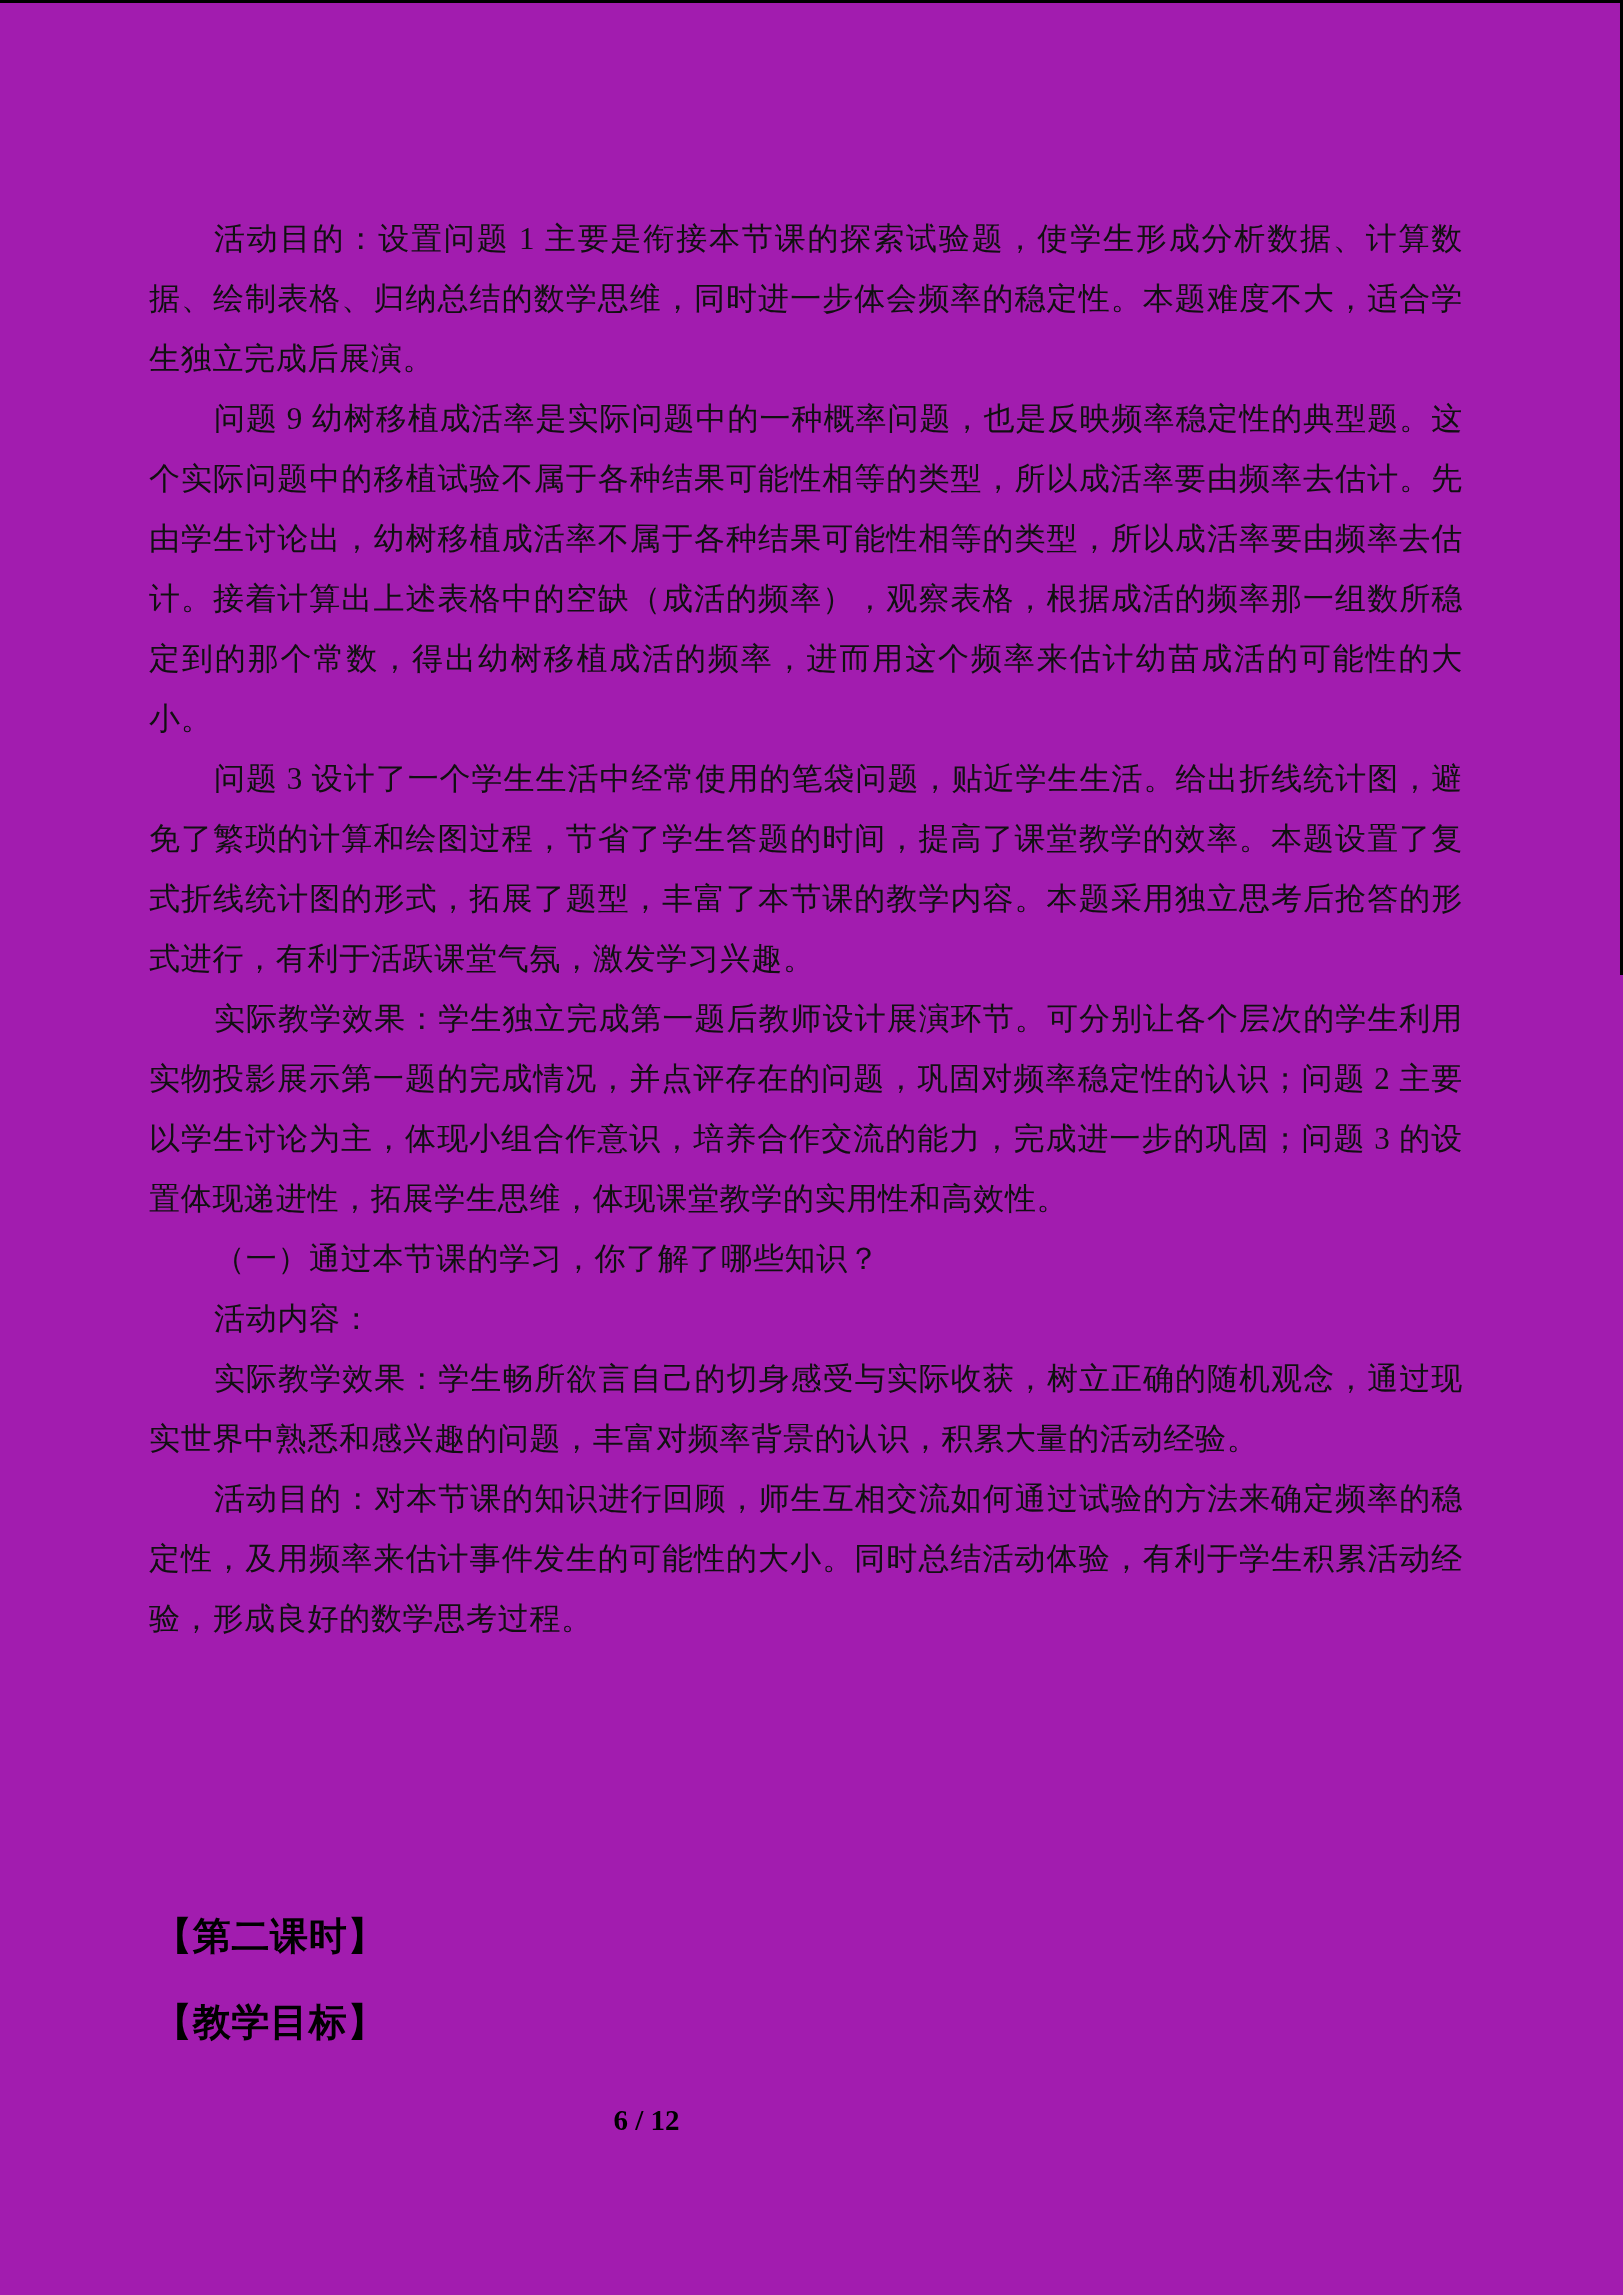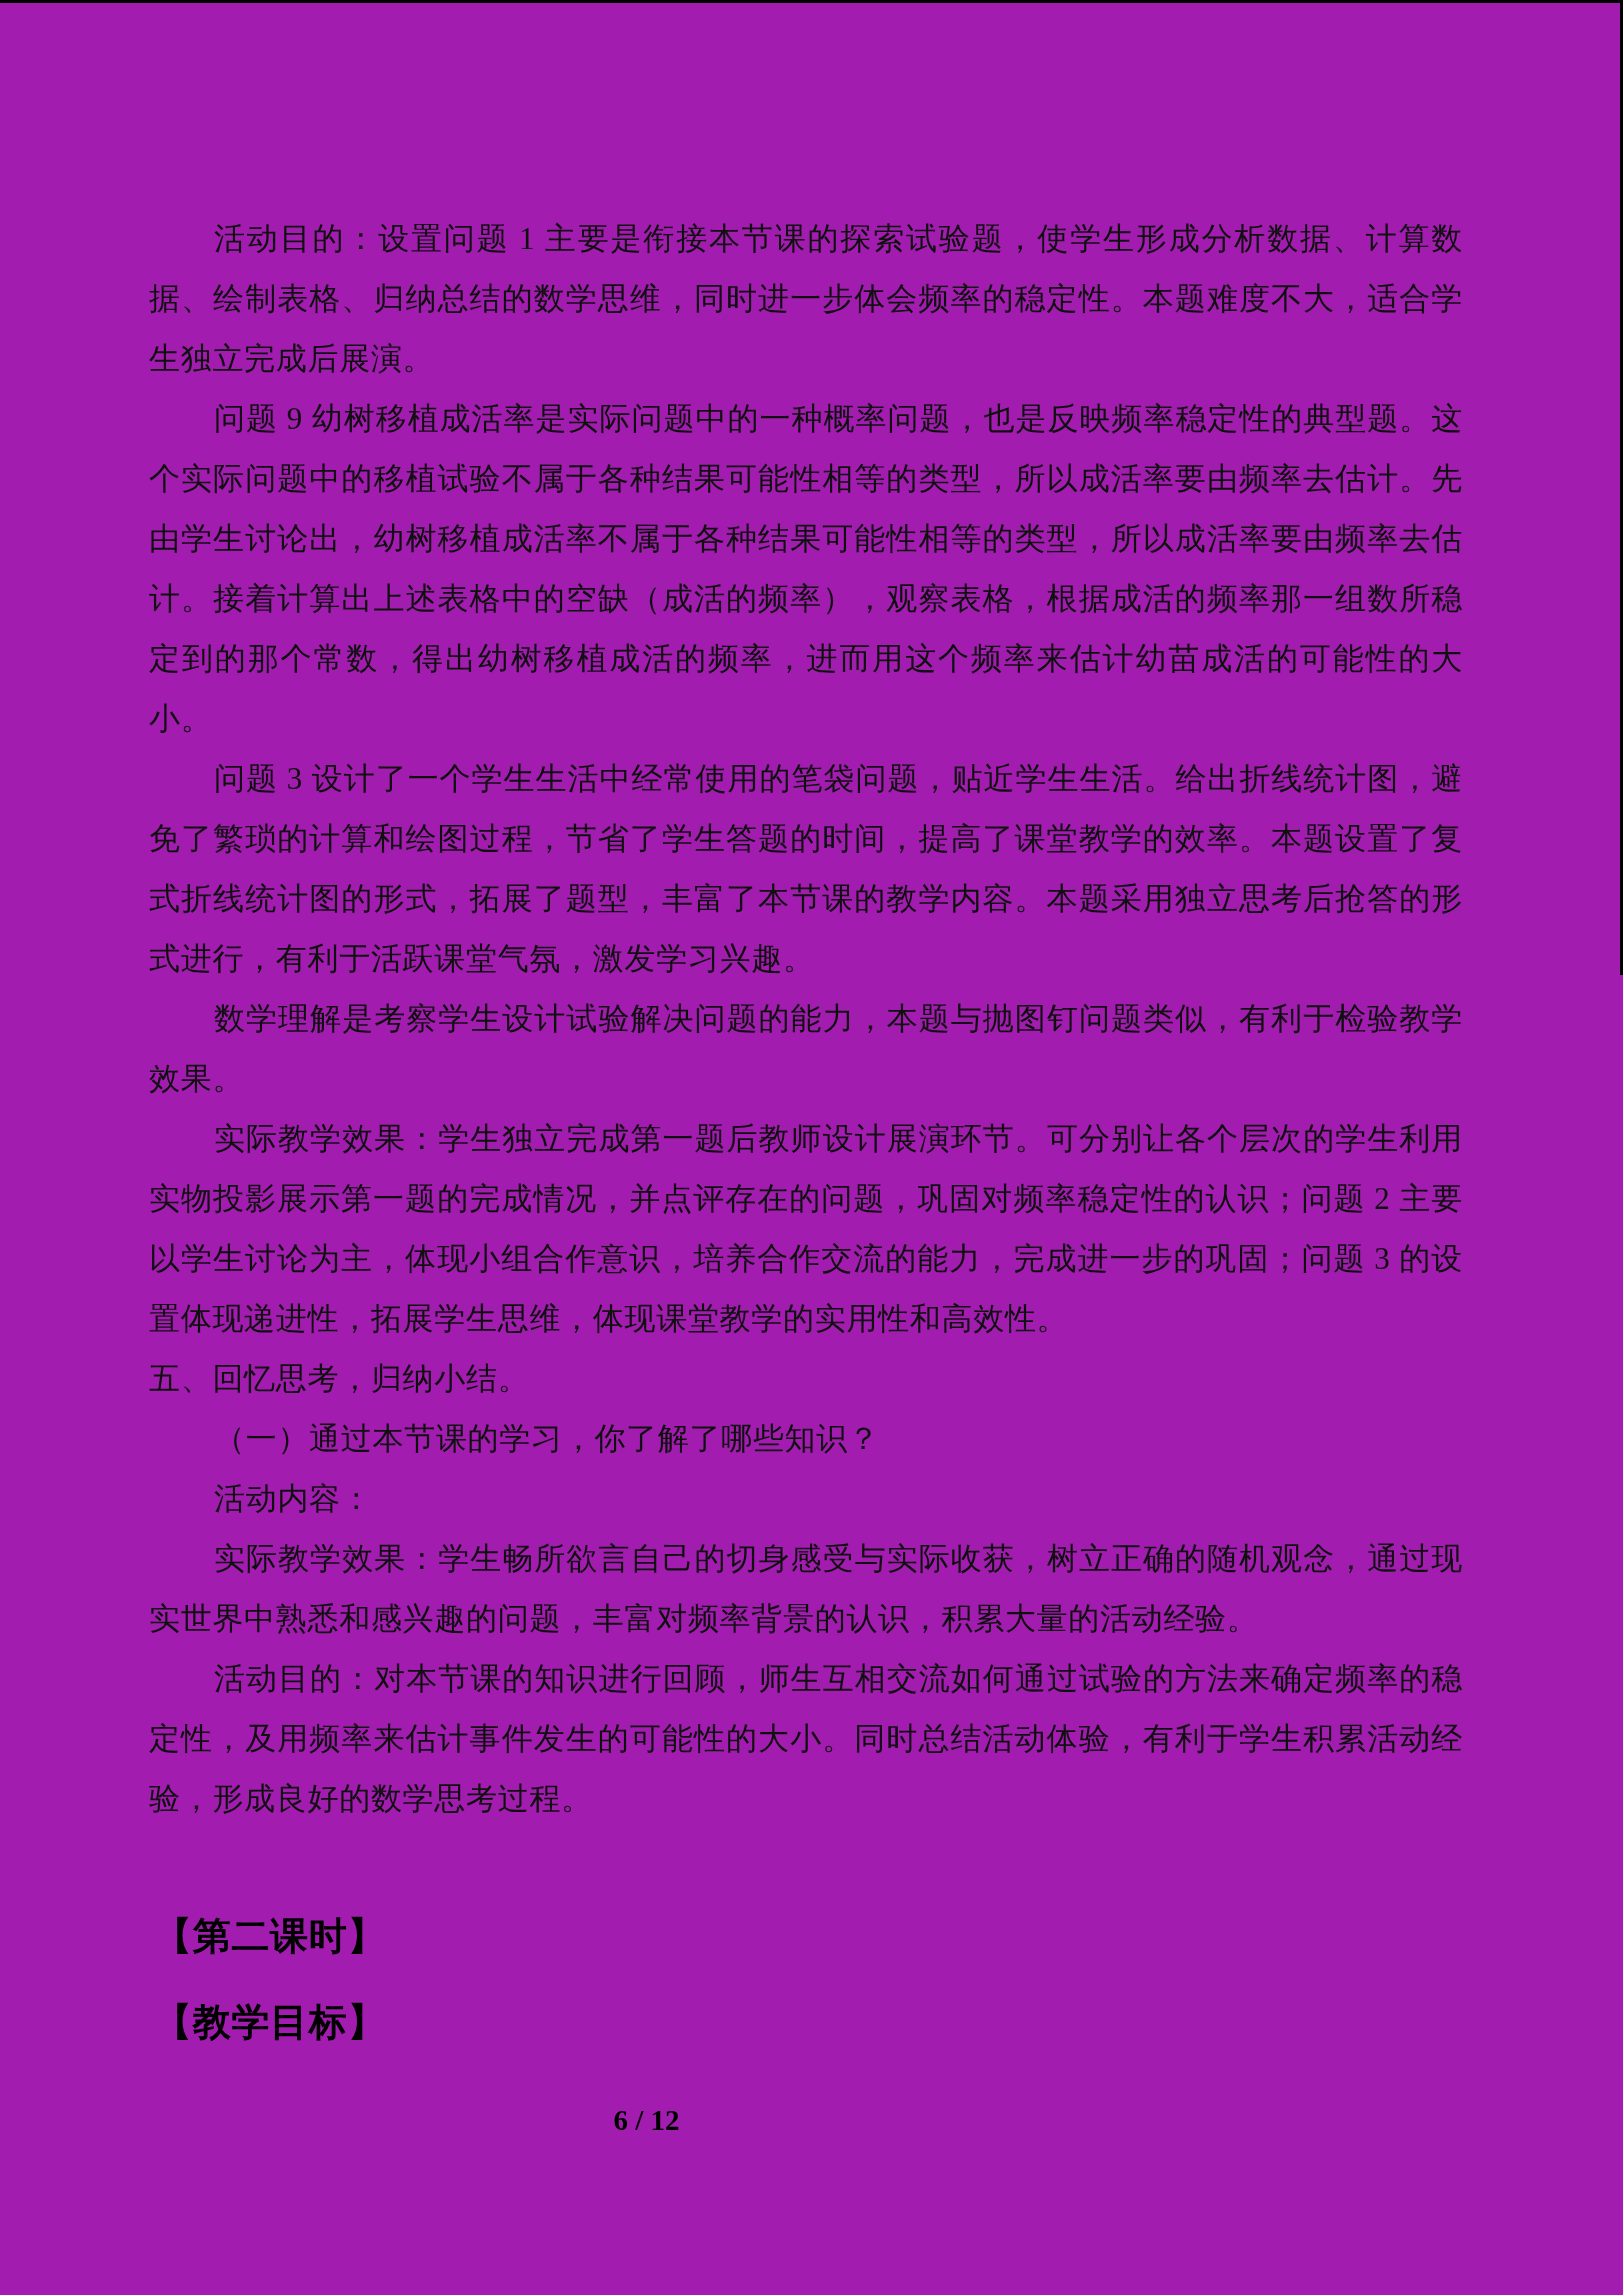--- a/index.html
+++ b/index.html
@@ -84,23 +84,21 @@
 
 <div class="page">
 
   <div class="scan-top"></div>
   <div class="scan-right"></div>
 
   <div class="content">
     <p class="indent">活动目的：设置问题 1 主要是衔接本节课的探索试验题，使学生形成分析数据、计算数据、绘制表格、归纳总结的数学思维，同时进一步体会频率的稳定性。本题难度不大，适合学生独立完成后展演。</p>
     <p class="indent">问题 9 幼树移植成活率是实际问题中的一种概率问题，也是反映频率稳定性的典型题。这个实际问题中的移植试验不属于各种结果可能性相等的类型，所以成活率要由频率去估计。先由学生讨论出，幼树移植成活率不属于各种结果可能性相等的类型，所以成活率要由频率去估计。接着计算出上述表格中的空缺（成活的频率），观察表格，根据成活的频率那一组数所稳定到的那个常数，得出幼树移植成活的频率，进而用这个频率来估计幼苗成活的可能性的大小。</p>
     <p class="indent">问题 3 设计了一个学生生活中经常使用的笔袋问题，贴近学生生活。给出折线统计图，避免了繁琐的计算和绘图过程，节省了学生答题的时间，提高了课堂教学的效率。本题设置了复式折线统计图的形式，拓展了题型，丰富了本节课的教学内容。本题采用独立思考后抢答的形式进行，有利于活跃课堂气氛，激发学习兴趣。</p>
-    <p class="indent">数学理解是考察学生设计试验解决问题的能力，本题与抛图钉问题类似，有利于检验教学效果。</p>
     <p class="indent">实际教学效果：学生独立完成第一题后教师设计展演环节。可分别让各个层次的学生利用实物投影展示第一题的完成情况，并点评存在的问题，巩固对频率稳定性的认识；问题 2 主要以学生讨论为主，体现小组合作意识，培养合作交流的能力，完成进一步的巩固；问题 3 的设置体现递进性，拓展学生思维，体现课堂教学的实用性和高效性。</p>
-    <p class="noindent">五、回忆思考，归纳小结。</p>
     <p class="indent">（一）通过本节课的学习，你了解了哪些知识？</p>
     <p class="indent">活动内容：</p>
     <p class="indent">实际教学效果：学生畅所欲言自己的切身感受与实际收获，树立正确的随机观念，通过现实世界中熟悉和感兴趣的问题，丰富对频率背景的认识，积累大量的活动经验。</p>
     <p class="indent">活动目的：对本节课的知识进行回顾，师生互相交流如何通过试验的方法来确定频率的稳定性，及用频率来估计事件发生的可能性的大小。同时总结活动体验，有利于学生积累活动经验，形成良好的数学思考过程。</p>
   </div>
 
   <h2 class="section-heading heading-1">【第二课时】</h2>
   <h2 class="section-heading heading-2">【教学目标】</h2>
 
   <div class="footer">6 / 12</div>

